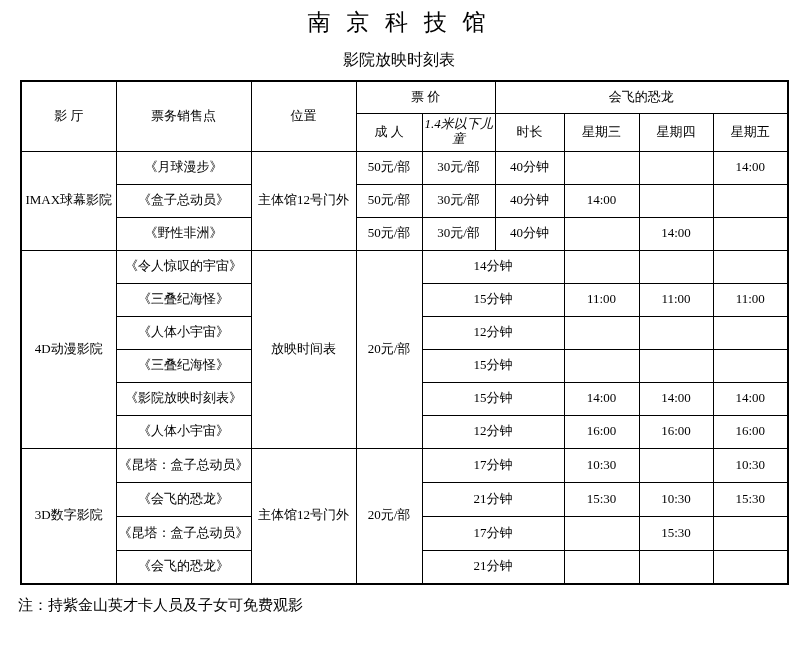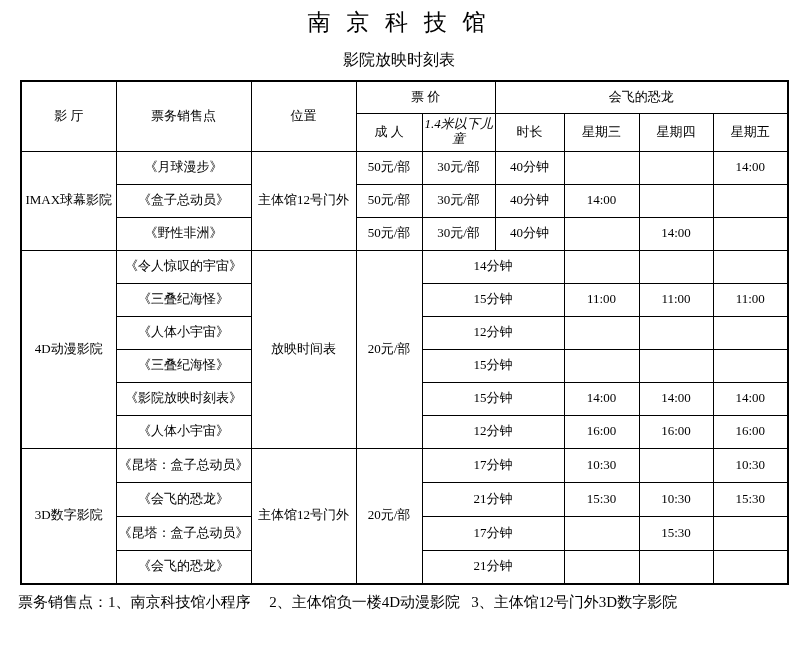--- a/index.html
+++ b/index.html
@@ -194,14 +194,14 @@
     <td class="film">《会飞的恐龙》</td>
     <td colspan="2">21分钟</td>
     <td></td>
     <td></td>
     <td></td>
   </tr>
 </tbody>
   </table>
 
 <div class="notes">
-  <div class="note2">票务销售点：1、南京科技馆小程序     2、主体馆负一楼4D动漫影院   3、主体馆12号门外3D数字影院</div>
+  <div class="note1">注：持紫金山英才卡人员及子女可免费观影</div>
 </div>
 
 </body></html>

